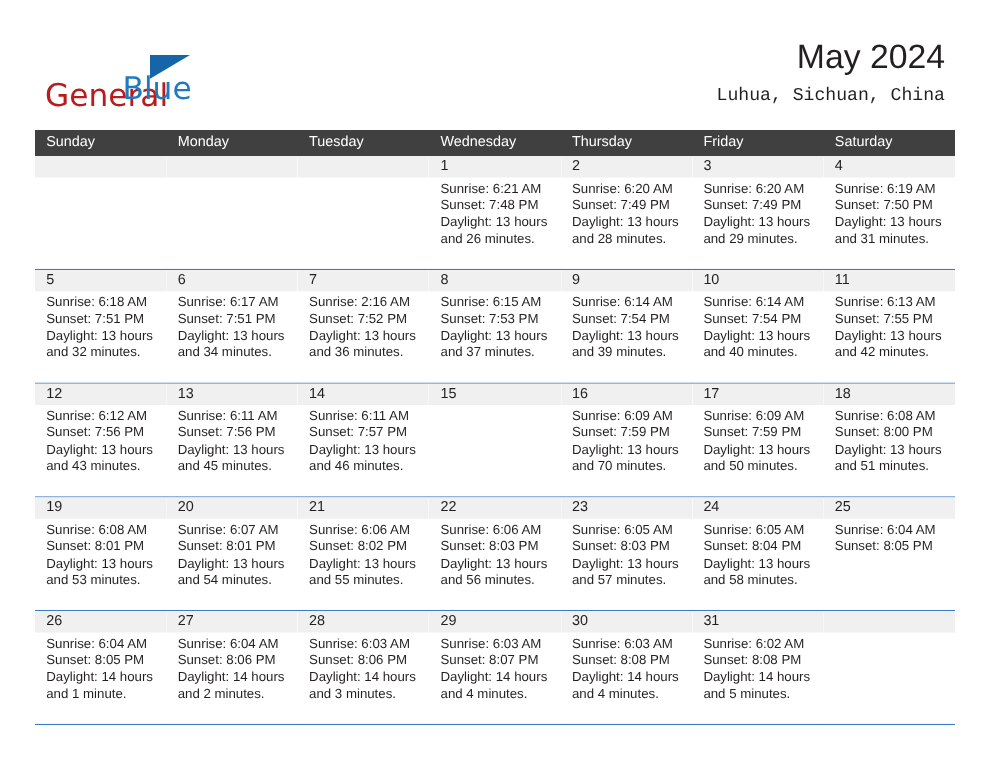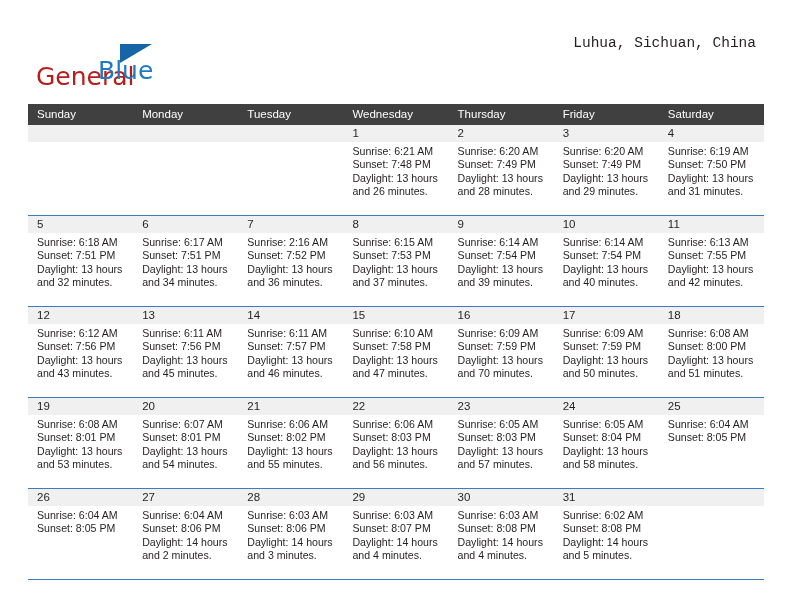--- a/index.html
+++ b/index.html
@@ -159,20 +159,21 @@
 
 <div class="page">
 
   <div class="header">
     <div class="logo">
       <span class="logo-general">General</span>
       <span class="logo-tri"></span>
       <span class="logo-blue">Blue</span>
     </div>
     <div class="title-block">
+      <div class="month-title">May 2024</div>
       <div class="location">Luhua, Sichuan, China</div>
     </div>
   </div>
 
   <div class="calendar">
     <div class="weekdays">
         <div class="weekday">Sunday</div>
         <div class="weekday">Monday</div>
         <div class="weekday">Tuesday</div>
         <div class="weekday">Wednesday</div>
@@ -302,25 +303,20 @@
           <div class="cell">
             <div class="cell-daynum">14</div>
             <div class="cell-body">
               <div>Sunrise: 6:11 AM</div>
               <div>Sunset: 7:57 PM</div>
               <div class="daylight">Daylight: 13 hours and 46 minutes.</div>
             </div>
           </div>
           <div class="cell">
             <div class="cell-daynum">15</div>
-            <div class="cell-body">
-              <div>Sunrise: 6:10 AM</div>
-              <div>Sunset: 7:58 PM</div>
-              <div class="daylight">Daylight: 13 hours and 47 minutes.</div>
-            </div>
           </div>
           <div class="cell">
             <div class="cell-daynum">16</div>
             <div class="cell-body">
               <div>Sunrise: 6:09 AM</div>
               <div>Sunset: 7:59 PM</div>
               <div class="daylight">Daylight: 13 hours and 70 minutes.</div>
             </div>
           </div>
           <div class="cell">
@@ -396,20 +392,21 @@
               <div>Sunset: 8:05 PM</div>
             </div>
           </div>
         </div>
         <div class="week">
           <div class="cell">
             <div class="cell-daynum">26</div>
             <div class="cell-body">
               <div>Sunrise: 6:04 AM</div>
               <div>Sunset: 8:05 PM</div>
+              <div class="daylight">Daylight: 14 hours and 1 minute.</div>
             </div>
           </div>
           <div class="cell">
             <div class="cell-daynum">27</div>
             <div class="cell-body">
               <div>Sunrise: 6:04 AM</div>
               <div>Sunset: 8:06 PM</div>
               <div class="daylight">Daylight: 14 hours and 2 minutes.</div>
             </div>
           </div>

